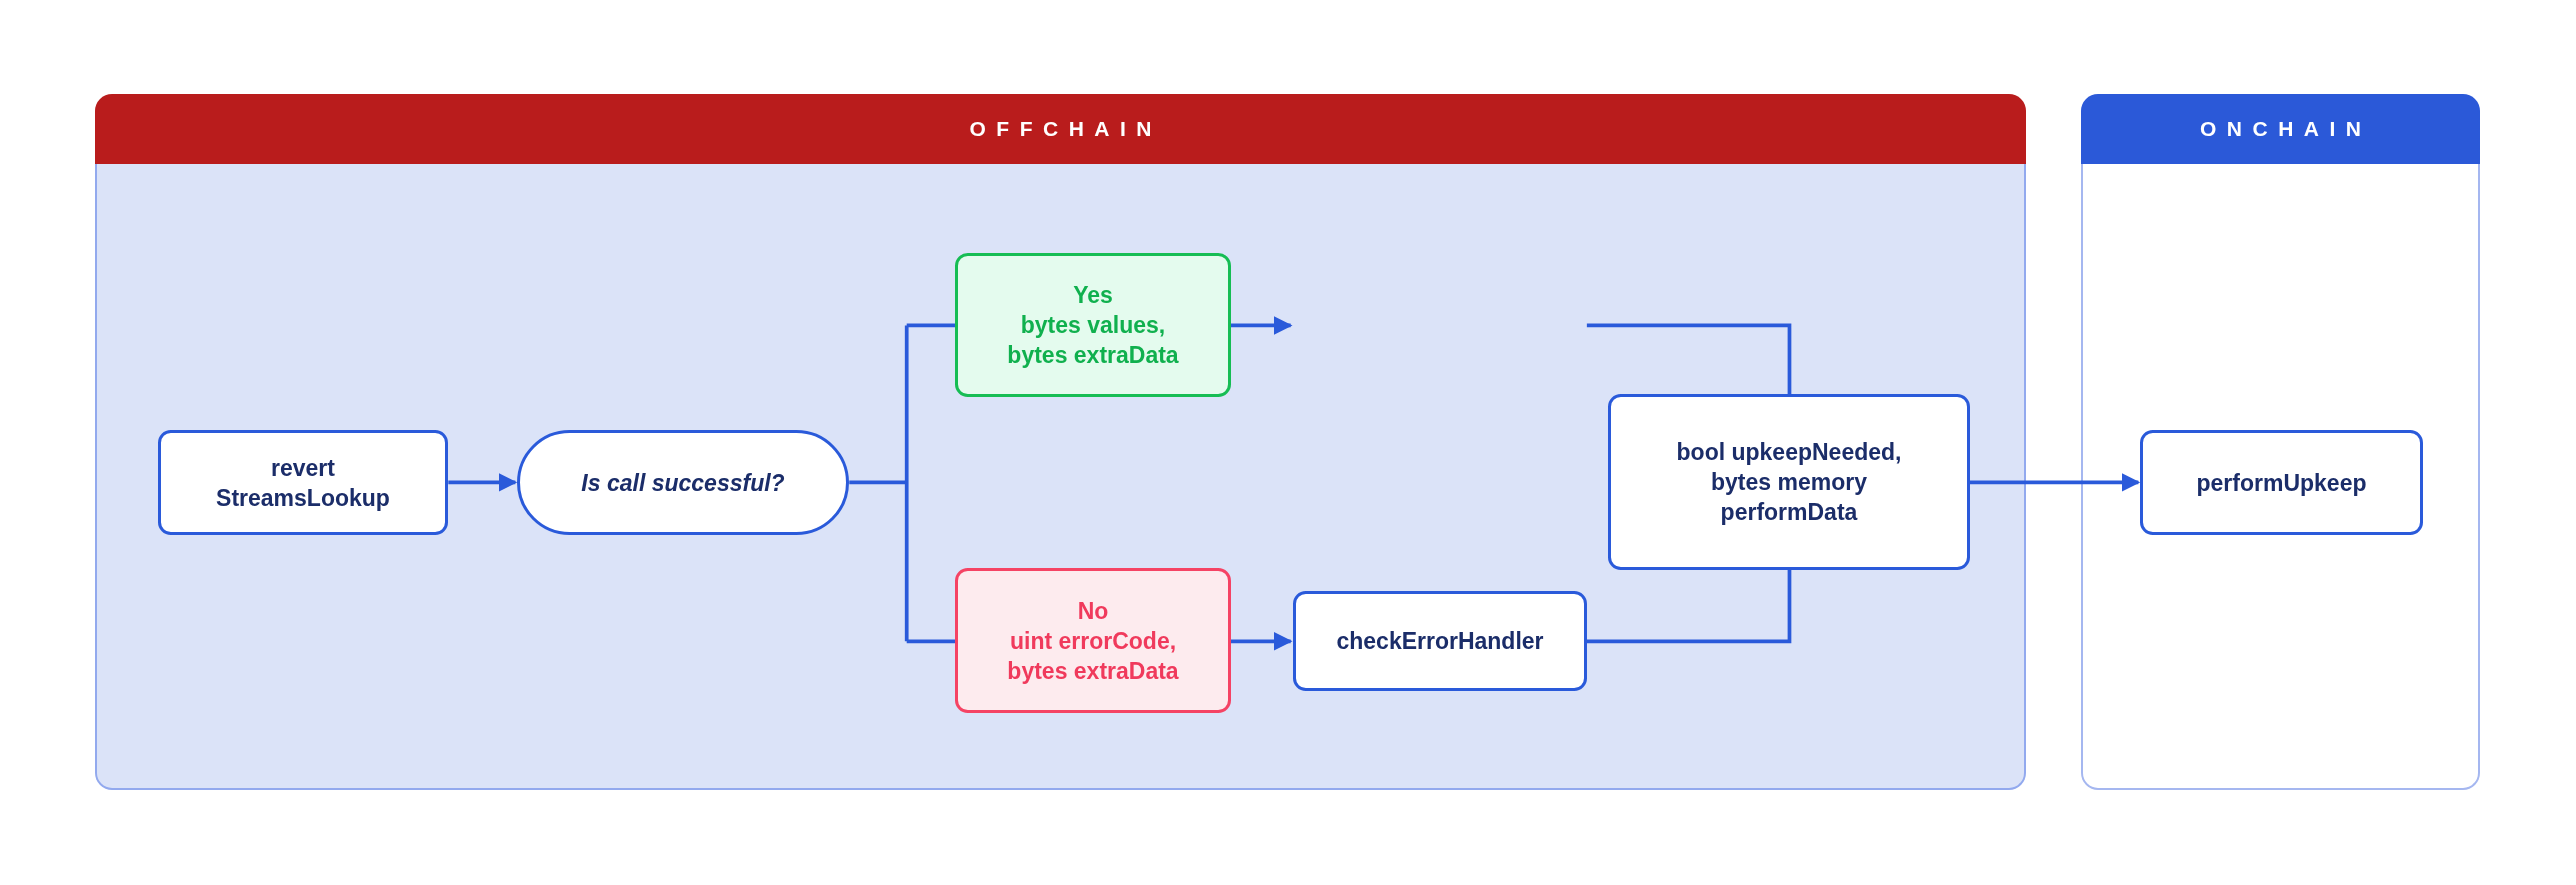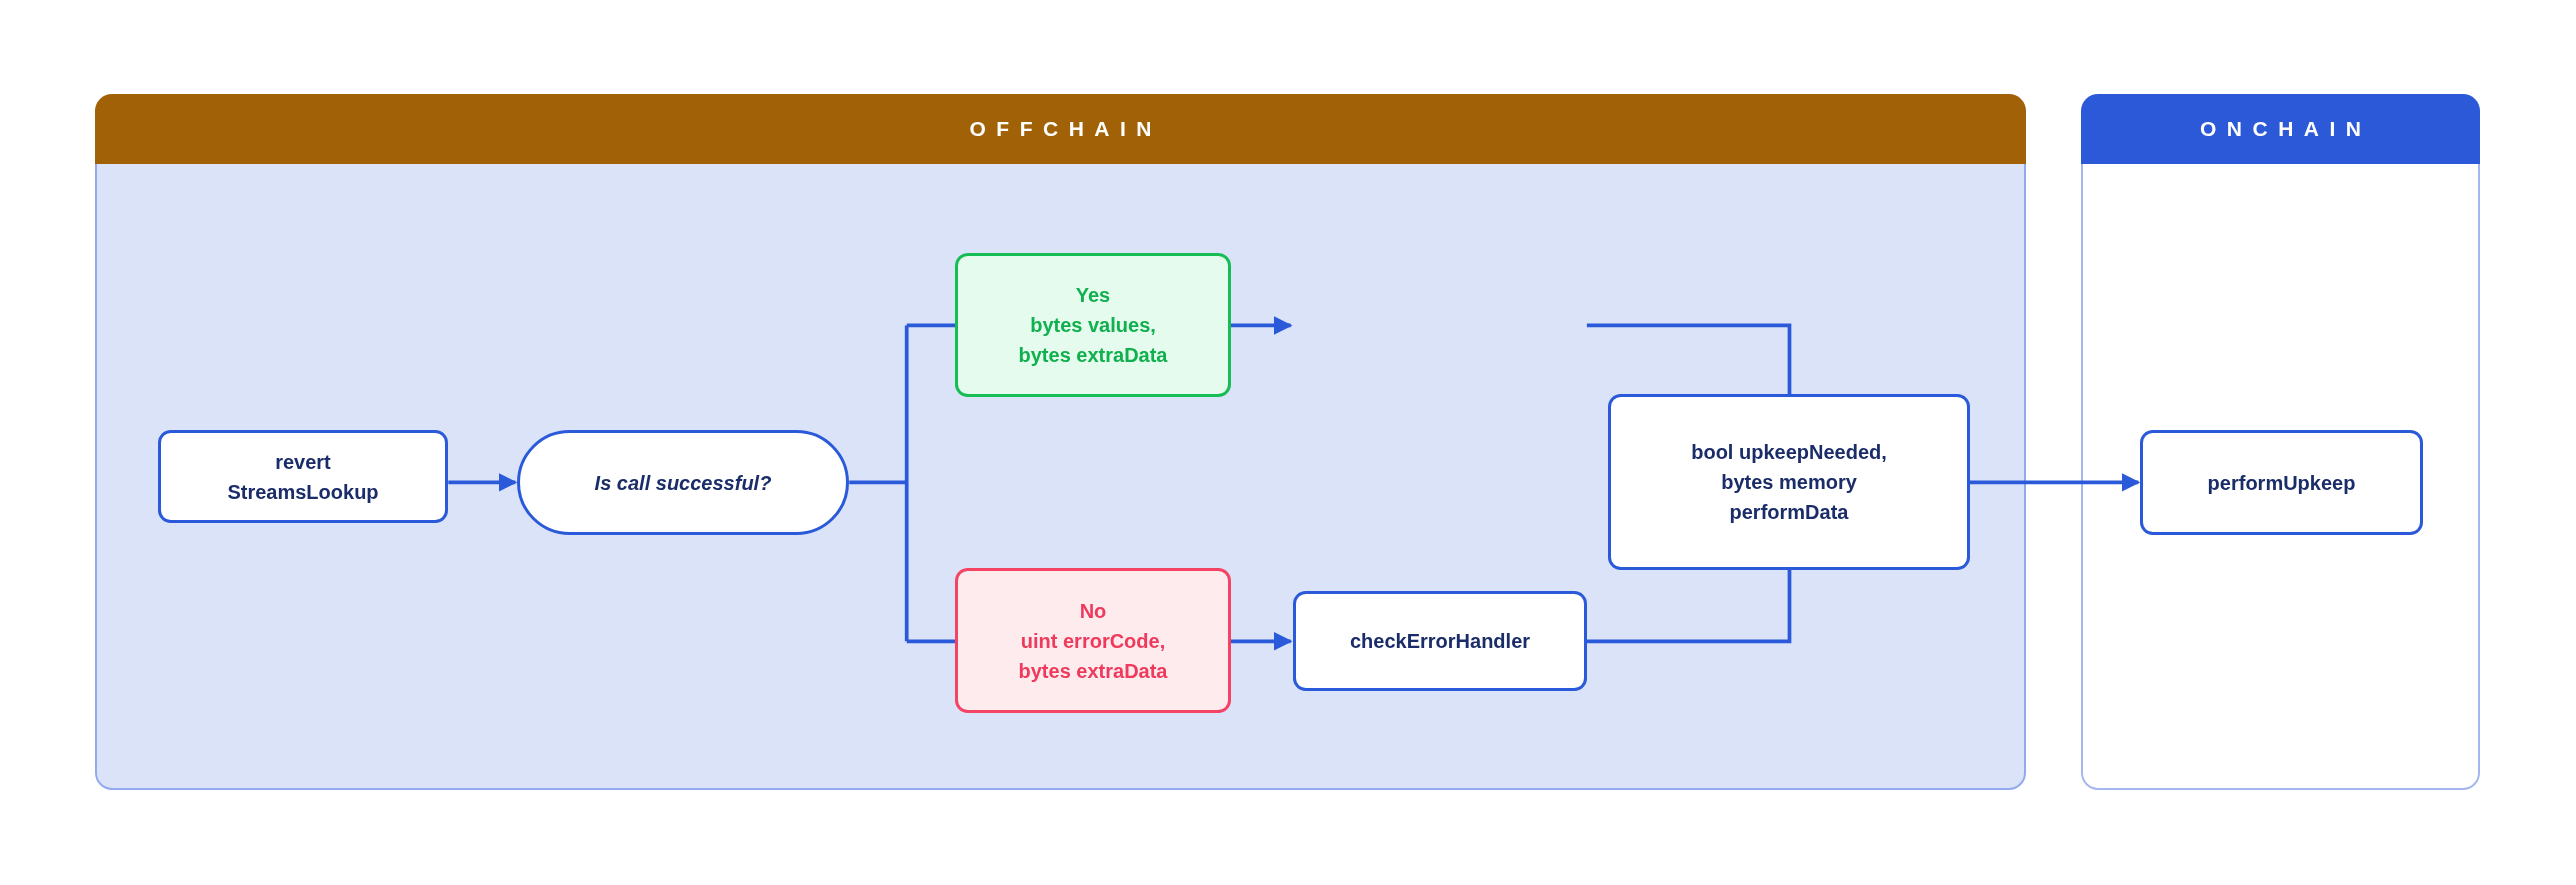--- a/index.html
+++ b/index.html
@@ -14,39 +14,39 @@
     border-radius:17px 17px 0 0;
     display:flex;align-items:center;justify-content:center;
     color:#ffffff;font-size:21px;font-weight:bold;letter-spacing:0.5em;text-indent:0.5em;
   }
   .section .sec-body{
     position:absolute;left:0;top:70px;right:0;bottom:0;
     border:2.7px solid #92a9ee;border-top:none;
     border-radius:0 0 17px 17px;box-sizing:border-box;
   }
   #sec-offchain{left:95px;top:94px;width:1931px;height:696px;}
-  #sec-offchain .sec-header{background:#a16207;}
+  #sec-offchain .sec-header{background:#b91c1c;}
   #sec-offchain .sec-body{background:#dbe3f8;}
   #sec-onchain{left:2081px;top:94px;width:399px;height:696px;border-radius:21px;}
   #sec-onchain .sec-header{background:#2b59d8;}
   #sec-onchain .sec-body{background:#ffffff;border-color:#a5b7f0;}
   
   #wires{position:absolute;left:0;top:0;z-index:2;}
   
   .node{
     position:absolute;z-index:3;box-sizing:border-box;
     display:flex;flex-direction:column;align-items:center;justify-content:center;
-    border-radius:12.8px;font-weight:bold;font-size:20px;line-height:30px;
+    border-radius:12.8px;font-weight:bold;font-size:23px;line-height:30px;
     text-align:center;
   }
   .v-blue{background:#ffffff;border:3.2px solid #2a5ada;color:#1b2d69;}
   .v-green{background:#e4fbee;border:3.2px solid #16bd54;color:#10b04e;}
   .v-red{background:#fdebee;border:3.2px solid #f54364;color:#f03a5c;}
   .stadium{border-radius:531px;}
-  #n-revert{left:158px;top:430px;width:290px;height:93px;}
+  #n-revert{left:158px;top:430px;width:290px;height:105px;}
   #n-question{left:517px;top:430px;width:332px;height:105px;font-style:italic;}
   #n-yes{left:955px;top:253px;width:276px;height:144px;}
   #n-no{left:955px;top:568px;width:276px;height:145px;}
   #n-callback{left:1293px;top:276px;width:294px;height:100px;}
   #n-errorhandler{left:1293px;top:591px;width:294px;height:100px;}
   #n-bool{left:1608px;top:394px;width:362px;height:176px;}
   #n-perform{left:2140px;top:430px;width:283px;height:105px;}
 </style>
 </head>
 <body>

